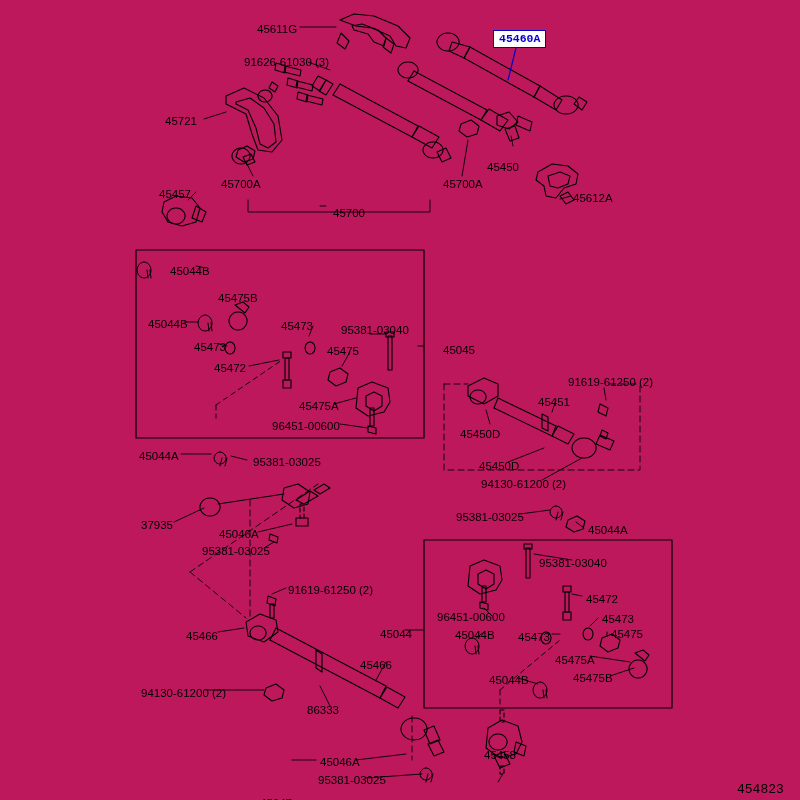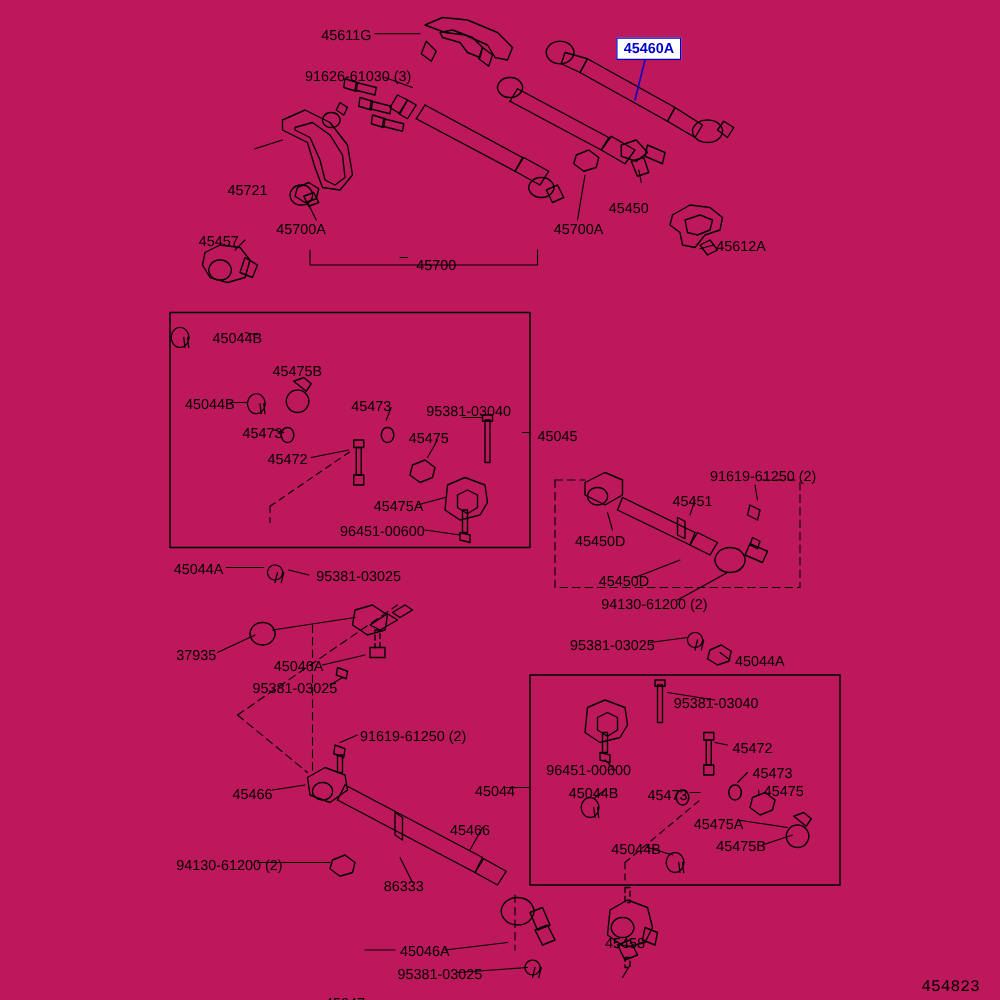--- a/index.html
+++ b/index.html
@@ -282,36 +282,36 @@
       <path d="M494,756 l6,12 l10,-4 l-6,-12 Z"></path>
       <path d="M500,710 l4,0 l0,12 l-4,0 Z" stroke-dasharray="4,3"></path>
       <path d="M500,766 l4,0 l0,8 l-4,0 Z" stroke-dasharray="4,3"></path>
       <path d="M498,782 l6,-10" stroke-width="0.9"></path>
 
     </g>
   </svg>
 
   <div class="lbl" style="left:257px; top:23px;">45611G</div>
   <div class="lbl" style="left:244px; top:56px;">91626-61030 (3)</div>
-  <div class="lbl" style="left:182px; top:115px;margin-top:32px;">45721</div>
+  <div class="lbl" style="left:165px; top:115px;">45721</div>
   <div class="lbl" style="left:221px; top:178px;">45700A</div>
   <div class="lbl" style="left:333px; top:207px;">45700</div>
   <div class="lbl" style="left:443px; top:178px;">45700A</div>
   <div class="lbl" style="left:487px; top:149px;margin-top:12px;">45450</div>
   <div class="lbl" style="left:573px; top:192px;">45612A</div>
   <div class="lbl" style="left:159px; top:188px;">45457</div>
 
   <div class="lbl" style="left:170px; top:265px;">45044B</div>
   <div class="lbl" style="left:218px; top:292px;">45475B</div>
   <div class="lbl" style="left:148px; top:318px;">45044B</div>
   <div class="lbl" style="left:281px; top:320px;">45473</div>
   <div class="lbl" style="left:341px; top:324px;">95381-03040</div>
   <div class="lbl" style="left:194px; top:341px;">45473</div>
   <div class="lbl" style="left:327px; top:345px;">45475</div>
-  <div class="lbl" style="left:430px; top:344px;">45045</div>
+  <div class="lbl" style="left:443px; top:344px;">45045</div>
   <div class="lbl" style="left:214px; top:362px;">45472</div>
   <div class="lbl" style="left:299px; top:400px;">45475A</div>
   <div class="lbl" style="left:272px; top:420px;">96451-00600</div>
   <div class="lbl" style="left:139px; top:450px;">45044A</div>
   <div class="lbl" style="left:253px; top:456px;">95381-03025</div>
 
   <div class="lbl" style="left:460px; top:428px;">45450D</div>
   <div class="lbl" style="left:538px; top:396px;">45451</div>
   <div class="lbl" style="left:568px; top:376px;">91619-61250 (2)</div>
   <div class="lbl" style="left:479px; top:460px;">45450D</div>
@@ -336,17 +336,17 @@
   <div class="lbl" style="left:555px; top:654px;">45475A</div>
   <div class="lbl" style="left:573px; top:672px;">45475B</div>
   <div class="lbl" style="left:141px; top:687px;">94130-61200 (2)</div>
   <div class="lbl" style="left:489px; top:674px;">45044B</div>
   <div class="lbl" style="left:307px; top:704px;">86333</div>
   <div class="lbl" style="left:260px; top:780px;margin-top:17px;">45047</div>
   <div class="lbl" style="left:320px; top:756px;">45046A</div>
   <div class="lbl" style="left:318px; top:774px;">95381-03025</div>
   <div class="lbl" style="left:484px; top:749px;">45458</div>
 
-  <div class="lbl-hi" style="left:493px; top:30px;">45460A</div>
+  <div class="lbl-hi" style="left:493px; top:30px;font-family:Liberation Mono, monospace;">45460A</div>
 
   <div class="corner" style="left:737px; top:782px;">454823</div>
 
 </div>
 
 </body></html>

